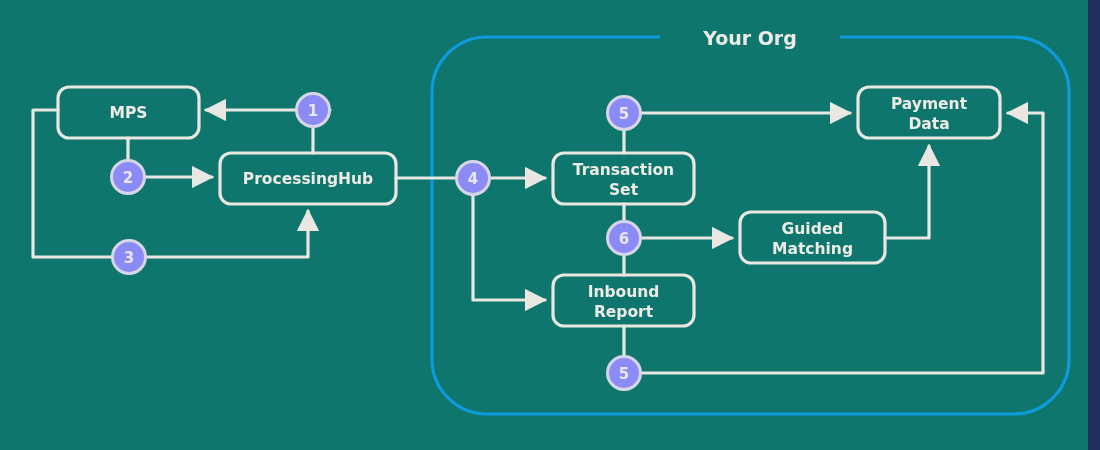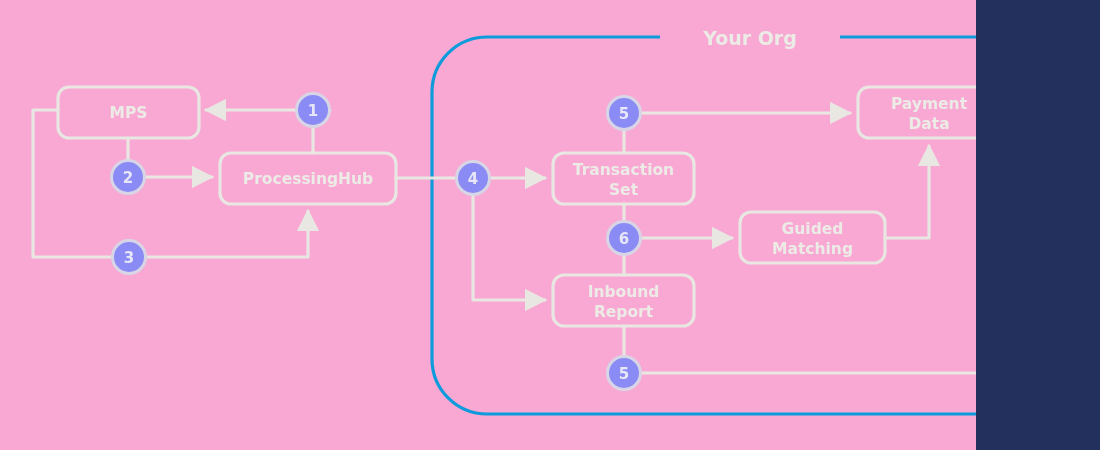--- a/index.html
+++ b/index.html
@@ -2,23 +2,23 @@
 <html><head>
 <meta charset="utf-8">
 <style>
   html, body {
     margin: 0;
     padding: 0;
     background: #23305e;
   }
   #canvas {
     position: relative;
-    width: 976px;
+    width: 1088px;
     height: 450px;
-    background: #f9a8d4;
+    background: #0f766e;
     overflow: hidden;
     font-family: "DejaVu Sans", "Liberation Sans", sans-serif;
     text-decoration: underline;
   }
   #diagram-svg {
     position: absolute;
     left: 0; top: 0;
     width: 1100px;
     height: 450px;
   }

